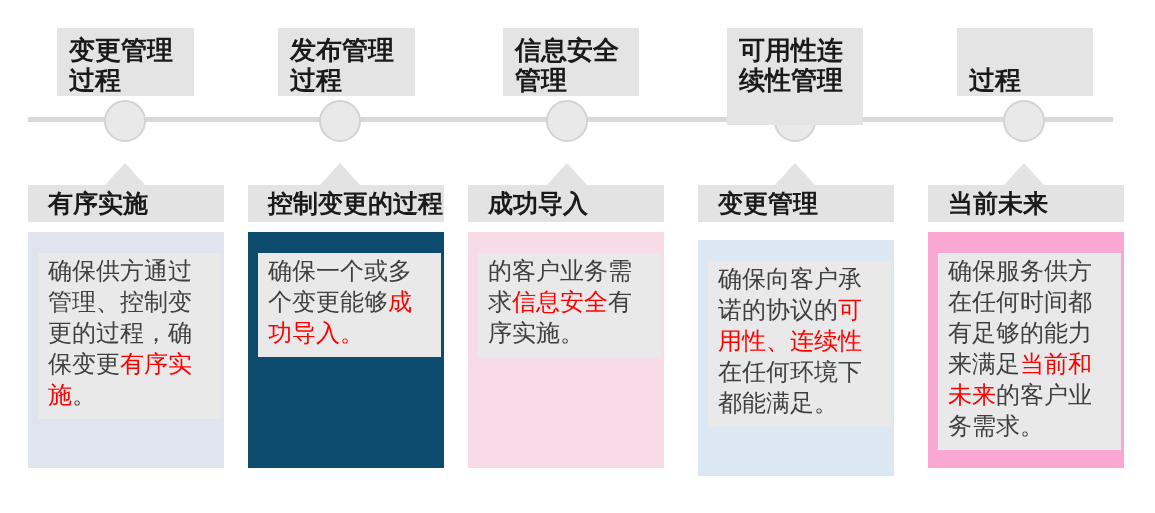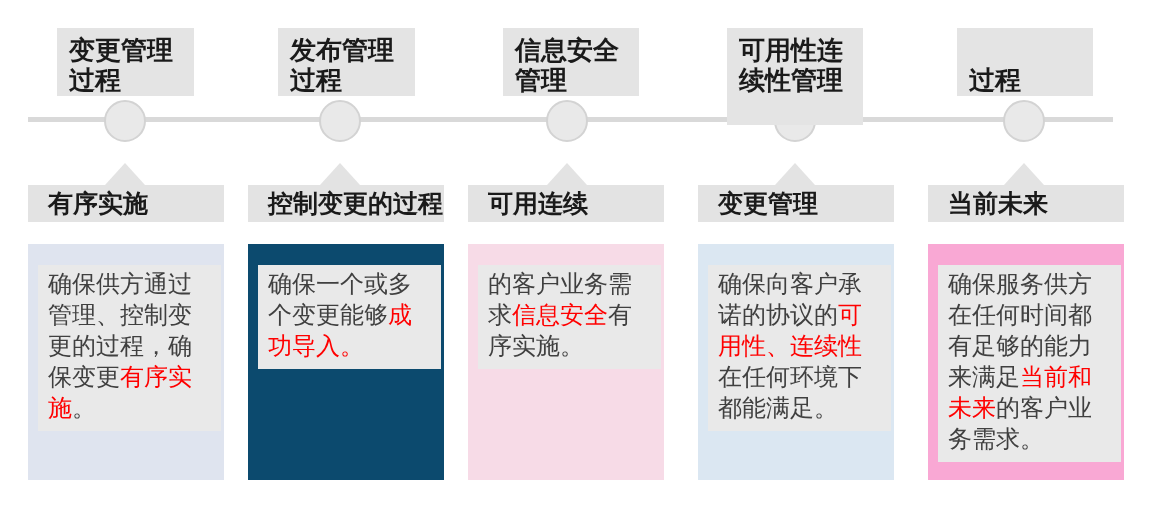--- a/index.html
+++ b/index.html
@@ -31,21 +31,21 @@
     position:absolute;left:calc(var(--cx) - 20px);top:163px;width:0;height:0;
     border-left:20px solid transparent;border-right:20px solid transparent;
     border-bottom:22px solid #e3e3e3;z-index:1;
   }
   .subtitle-box{
     position:absolute;left:var(--bl);top:185px;width:196px;height:37px;
     background:#e3e3e3;z-index:2;padding-left:20px;
     font-size:25px;line-height:37px;font-weight:700;color:#1a1a1a;white-space:nowrap;
   }
   .body-box{
-    position:absolute;left:var(--bl);top:244px;width:196px;height:236px;z-index:1;
+    position:absolute;left:var(--bl);top:232px;width:196px;height:236px;z-index:1;font-family:Liberation Mono, monospace;
   }
   .body-inner{
     margin:21px 3px 0 10px;background:#e9e9e9;padding:4px 8px 7px 10px;
     font-size:24px;line-height:31px;color:#404040;
     word-break:break-all;overflow-wrap:anywhere;
   }
   .red{color:#ff0000;}
 </style>
 </head>
 <body>
@@ -71,32 +71,32 @@
     <div class="subtitle-box c2"><span>控制变更的过程</span></div>
     <div class="body-box c2" style="background: #0c4a6e;">
       <div class="body-inner"><span>确保一个或多个变更能够</span><span class="red">成功导入。</span><span></span></div>
     </div>
   </div>
 
   <div>
     <div class="top-box c3"><span>信息安全</span><br><span>管理</span></div>
     <div class="circle c3"></div>
     <div class="tri c3"></div>
-    <div class="subtitle-box c3"><span>可用连续</span></div>
+    <div class="subtitle-box c3"><span>成功导入</span></div>
     <div class="body-box c3" style="background: rgb(247, 219, 231);">
       <div class="body-inner"><span>的客户业务需求</span><span class="red">信息安全</span><span>有序实施。</span></div>
     </div>
   </div>
 
   <div>
     <div class="top-box c4"><span>可用性连</span><br><span>续性管理</span></div>
     <div class="circle c4"></div>
     <div class="tri c4"></div>
     <div class="subtitle-box c4"><span>变更管理</span></div>
-    <div class="body-box c4" style="background: rgb(219, 231, 242);">
+    <div class="body-box c4" style="background: rgb(219, 231, 242); margin-top: 8px;">
       <div class="body-inner"><span>确保向客户承诺的协议的</span><span class="red">可用性、连续性</span><span>在任何环境下都能满足。</span></div>
     </div>
   </div>
 
   <div>
     <div class="top-box c5"><br><span>过程</span></div>
     <div class="circle c5"></div>
     <div class="tri c5"></div>
     <div class="subtitle-box c5"><span>当前未来</span></div>
     <div class="body-box c5" style="background: #f9a8d4;">

